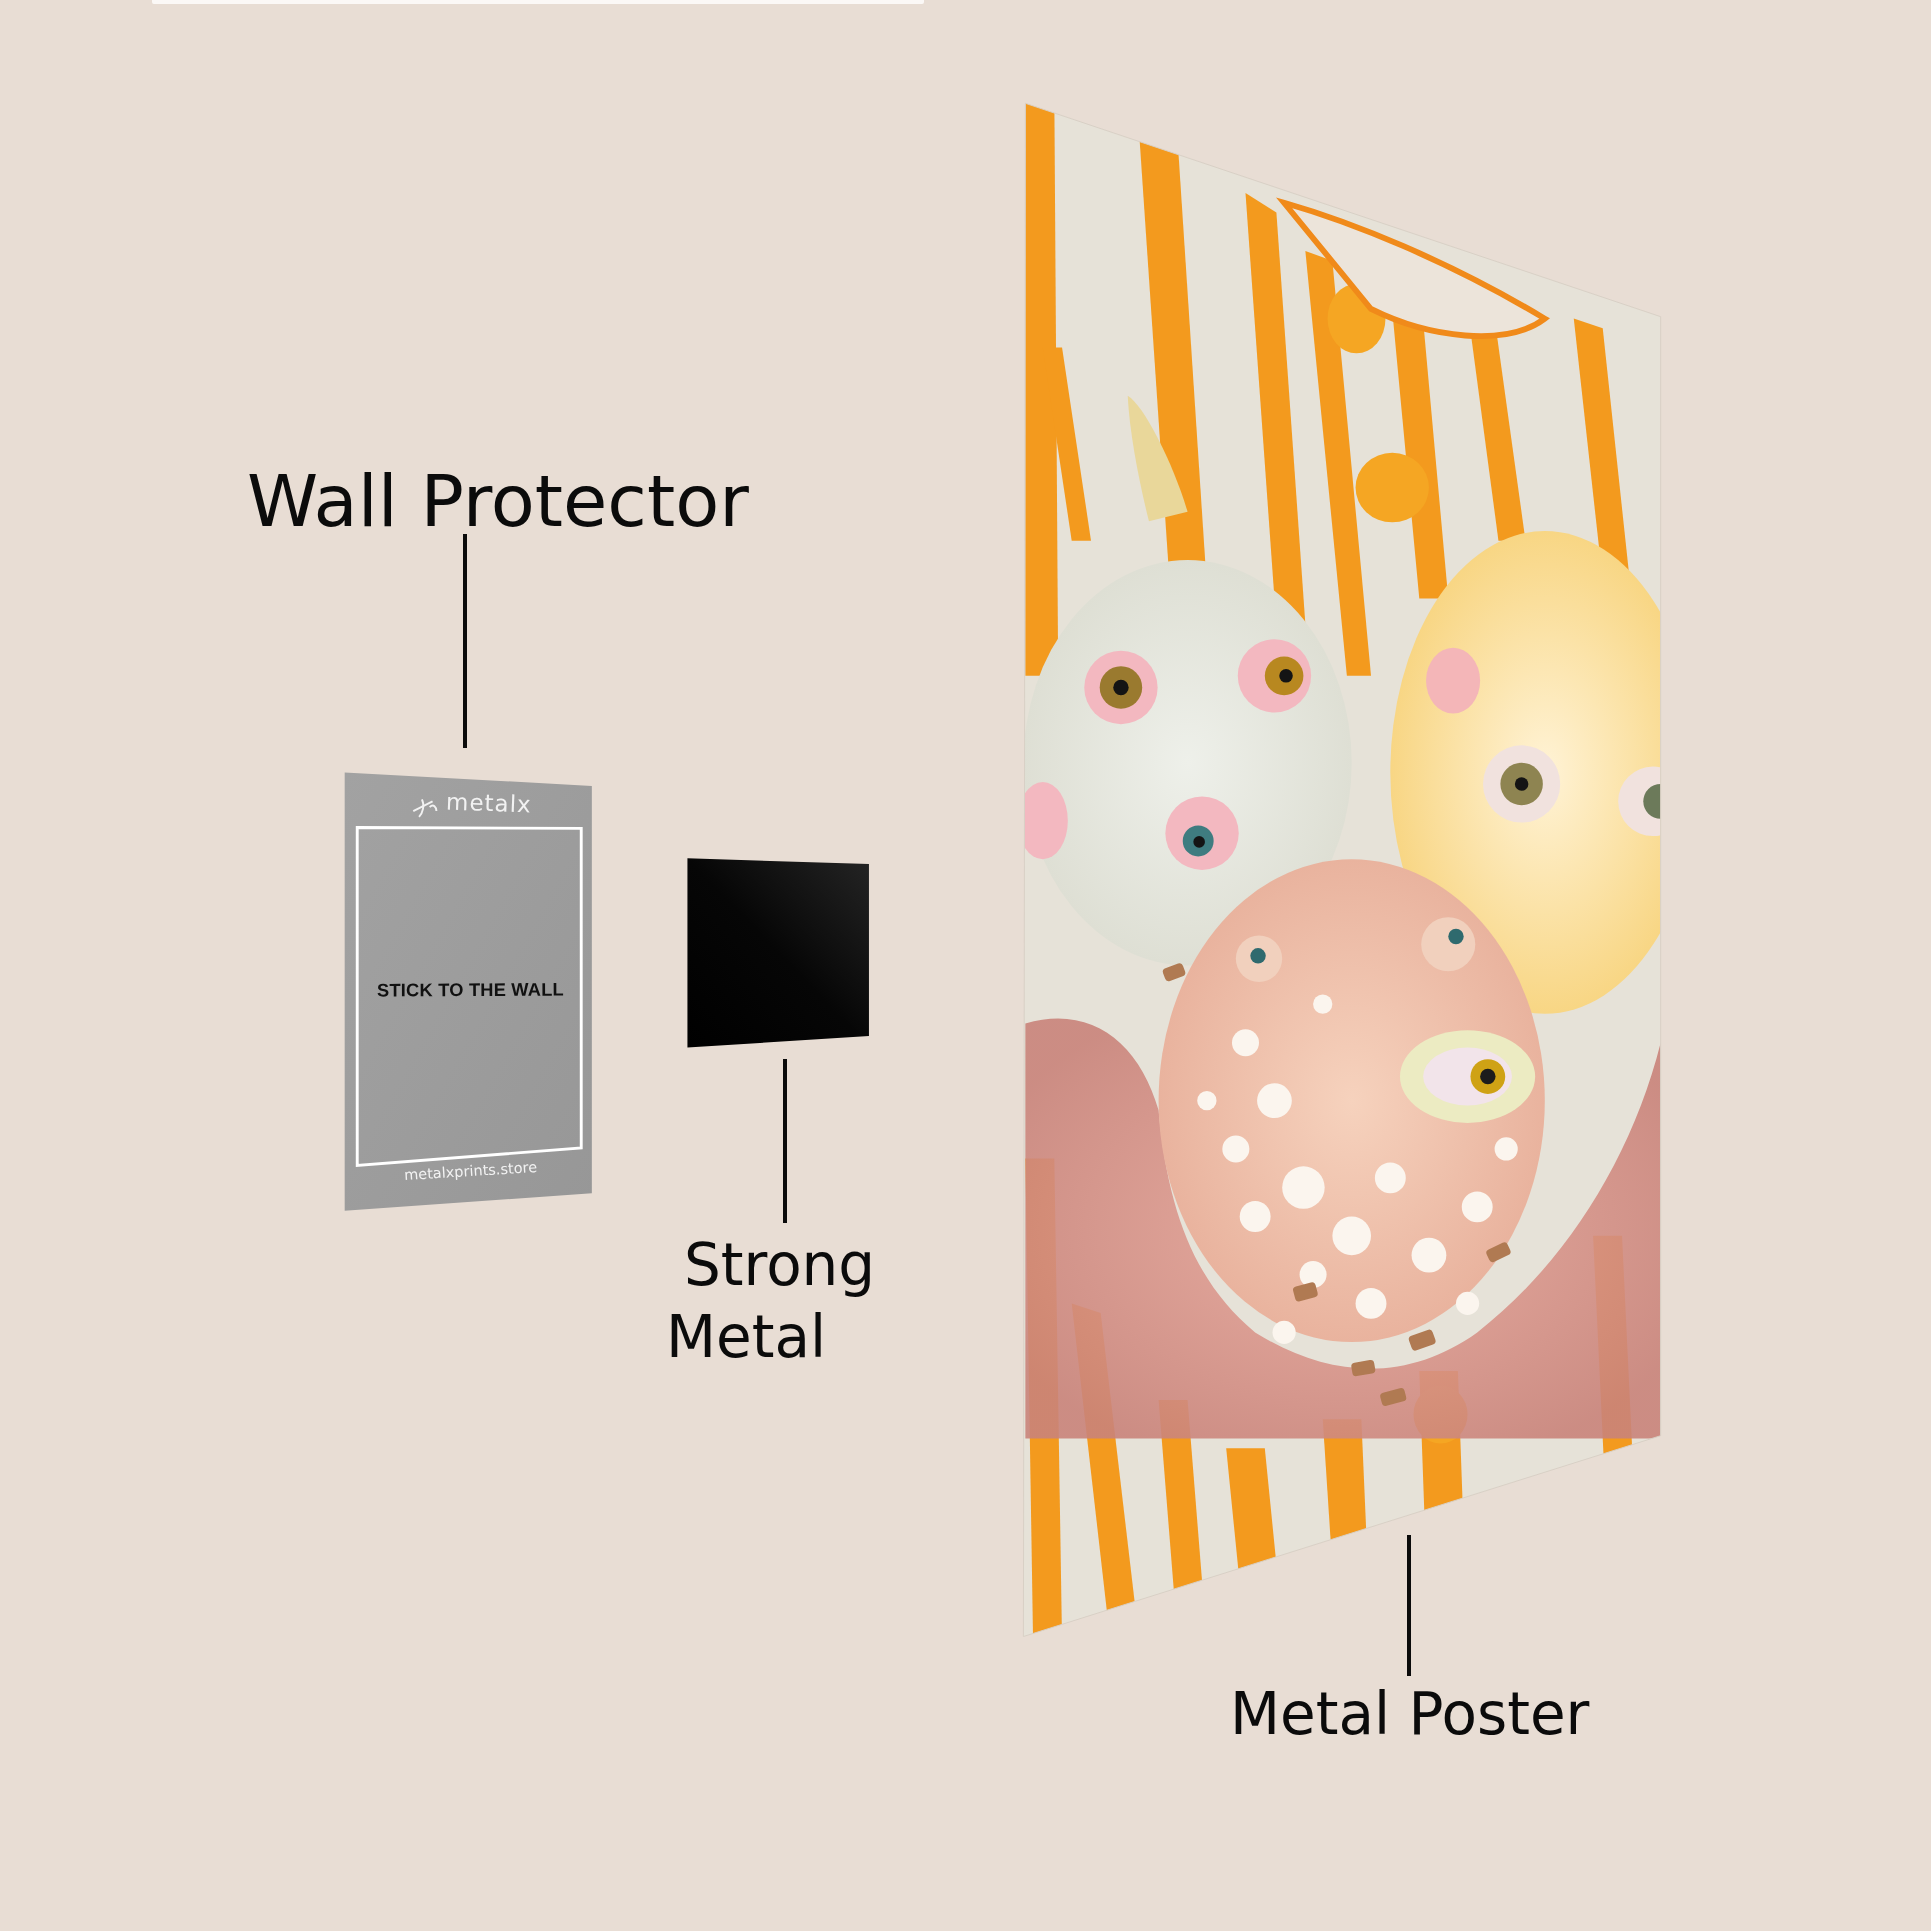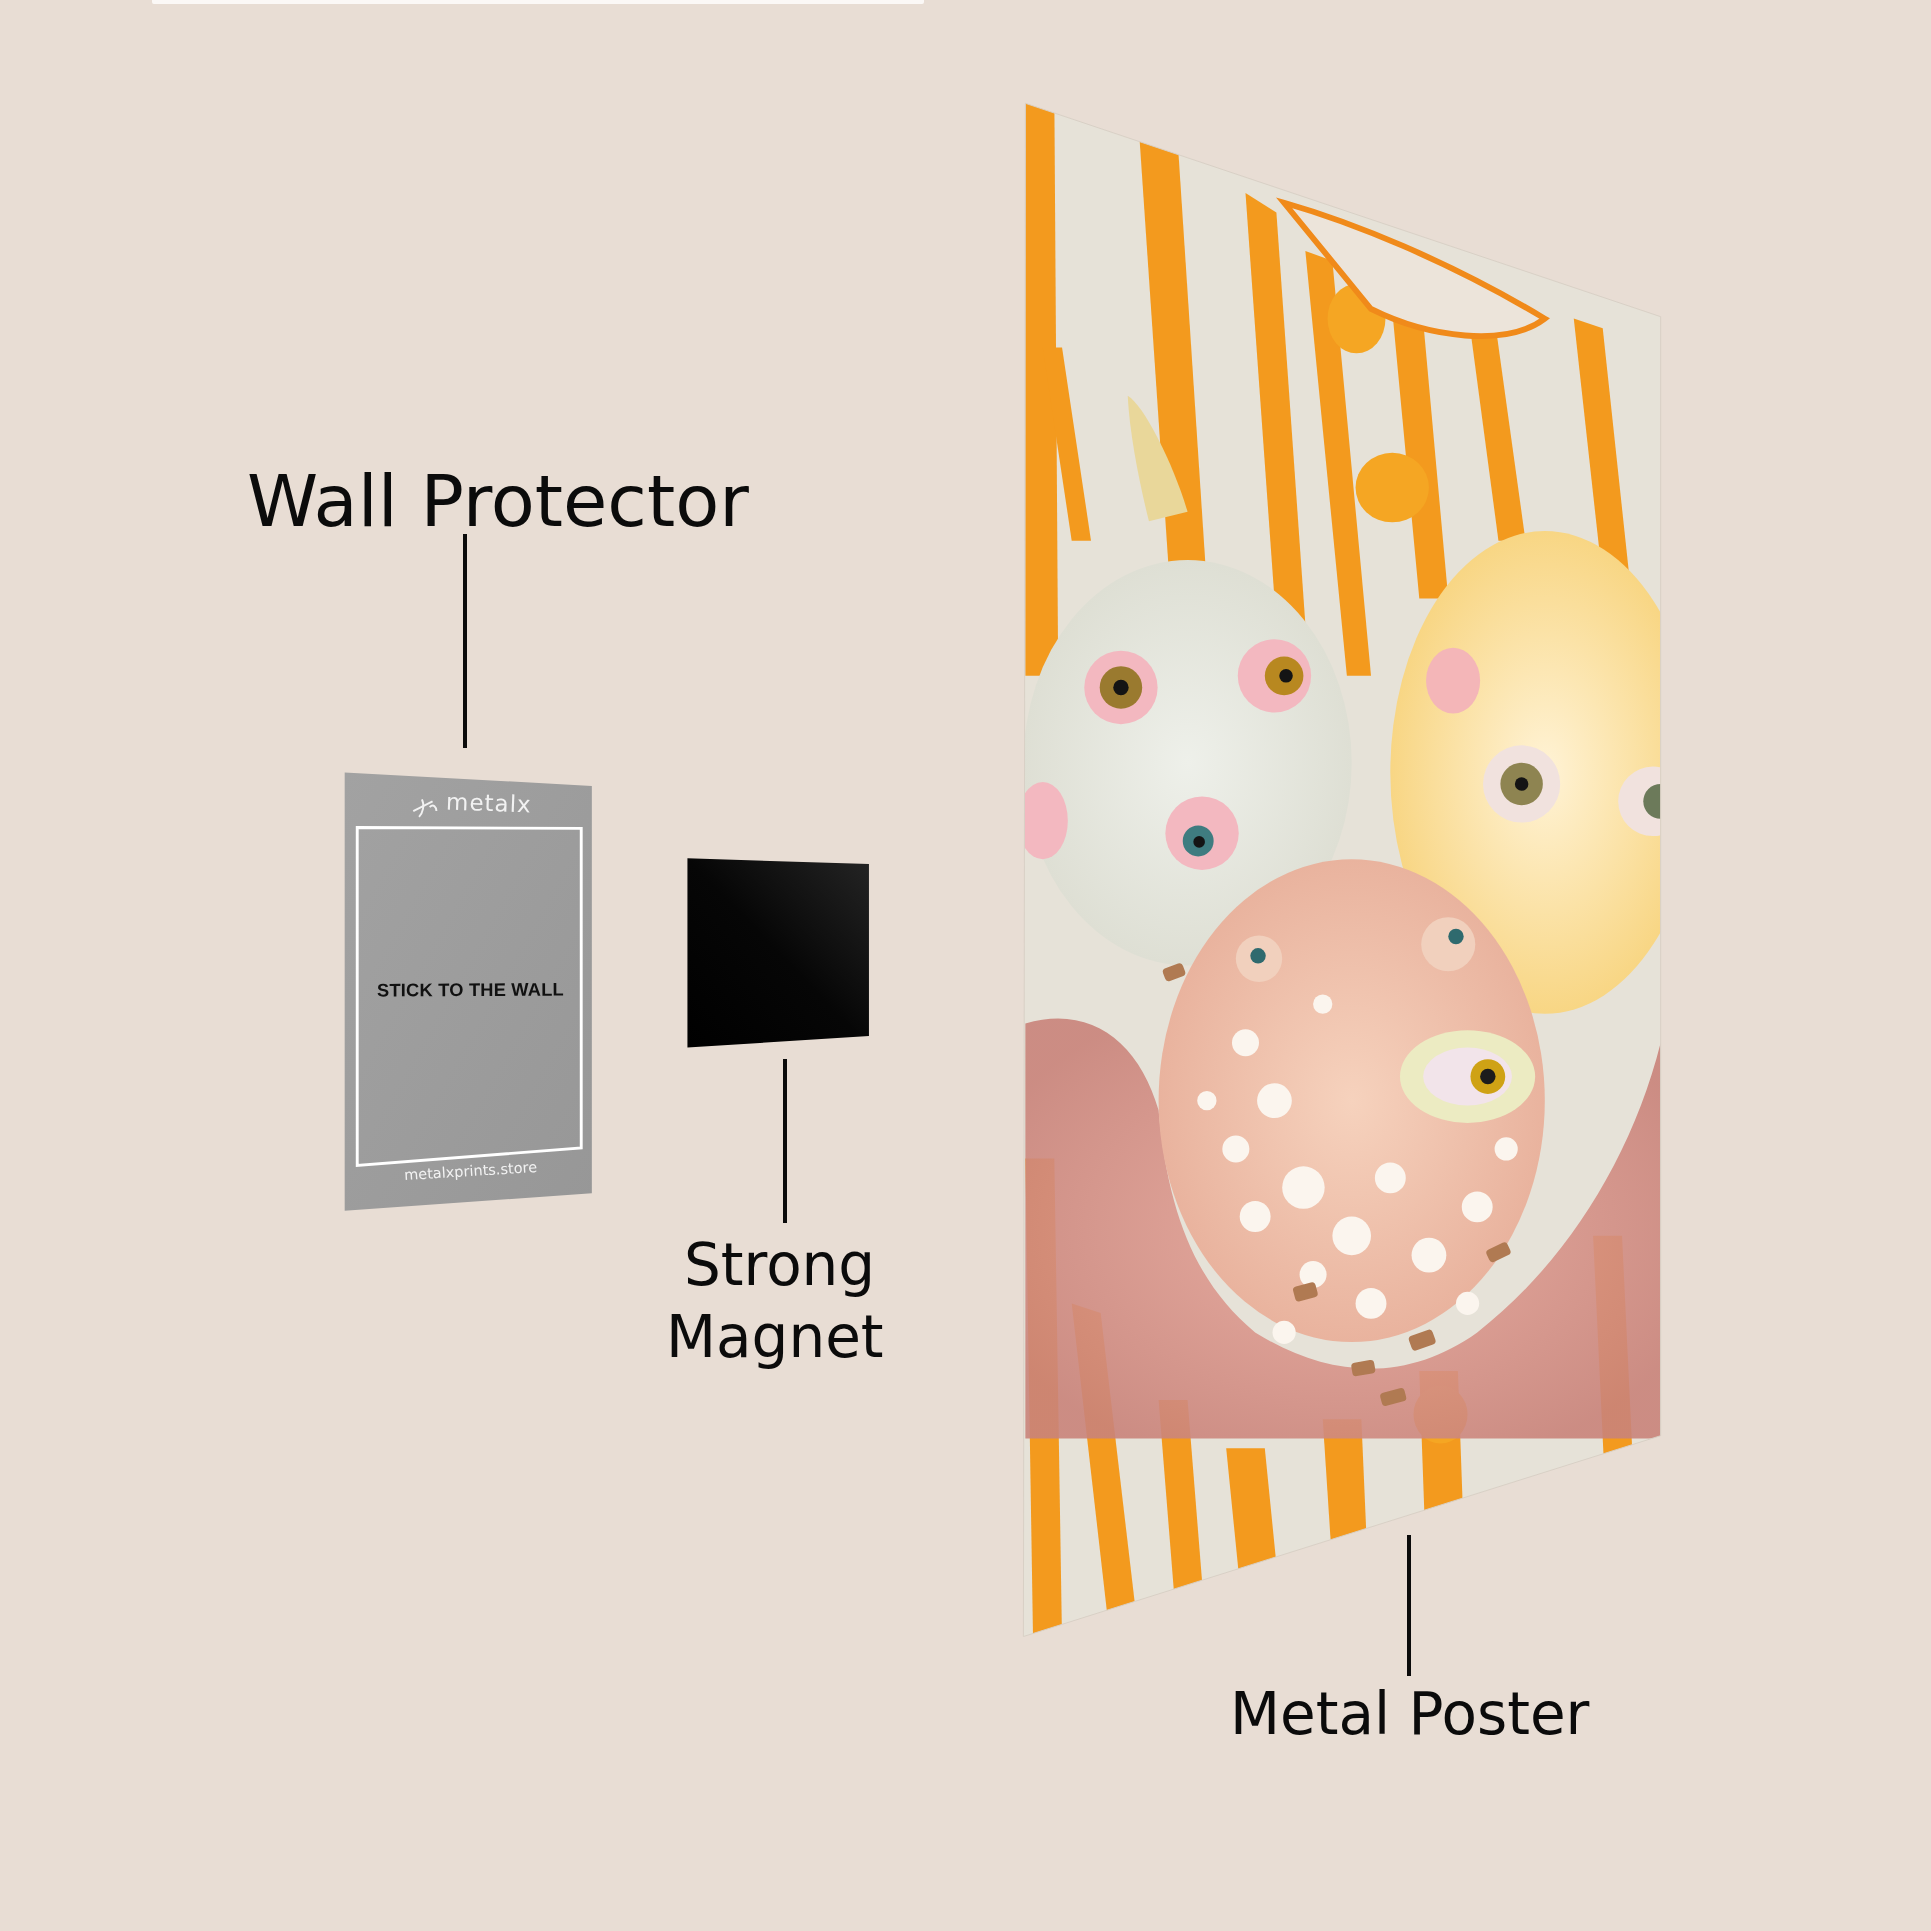--- a/index.html
+++ b/index.html
@@ -80,21 +80,21 @@
     <linearGradient id="magGrad" x1="1" y1="0" x2="0" y2="1">
       <stop offset="0" stop-color="#242424"></stop>
       <stop offset="0.5" stop-color="#060606"></stop>
       <stop offset="1" stop-color="#000000"></stop>
     </linearGradient>
   </defs>
   <polygon points="712,889 900,895 900,1073 712,1085" fill="url(#magGrad)"></polygon>
 </svg>
 <div class="leader" style="left:783px; top:1059px; height:164px;"></div>
 <div class="label" style="left:684px; top:1236px; font-size:58px;">Strong</div>
-<div class="label" style="left:666px; top:1308px; font-size:58px;">Magnet</div>
+<div class="label" style="left:666px; top:1308px; font-size:58px;">Metal</div>
 
 <svg class="poster-svg" viewBox="0 0 2000 2000">
   <defs>
     <clipPath id="posterClip">
       <polygon points="1062,107 1720,328 1720,1487 1060,1695"></polygon>
     </clipPath>
     <radialGradient id="skinGrad" cx="0.5" cy="0.5" r="0.5">
       <stop offset="0" stop-color="#f6d2bd"></stop>
       <stop offset="1" stop-color="#e9b39e"></stop>
     </radialGradient>

